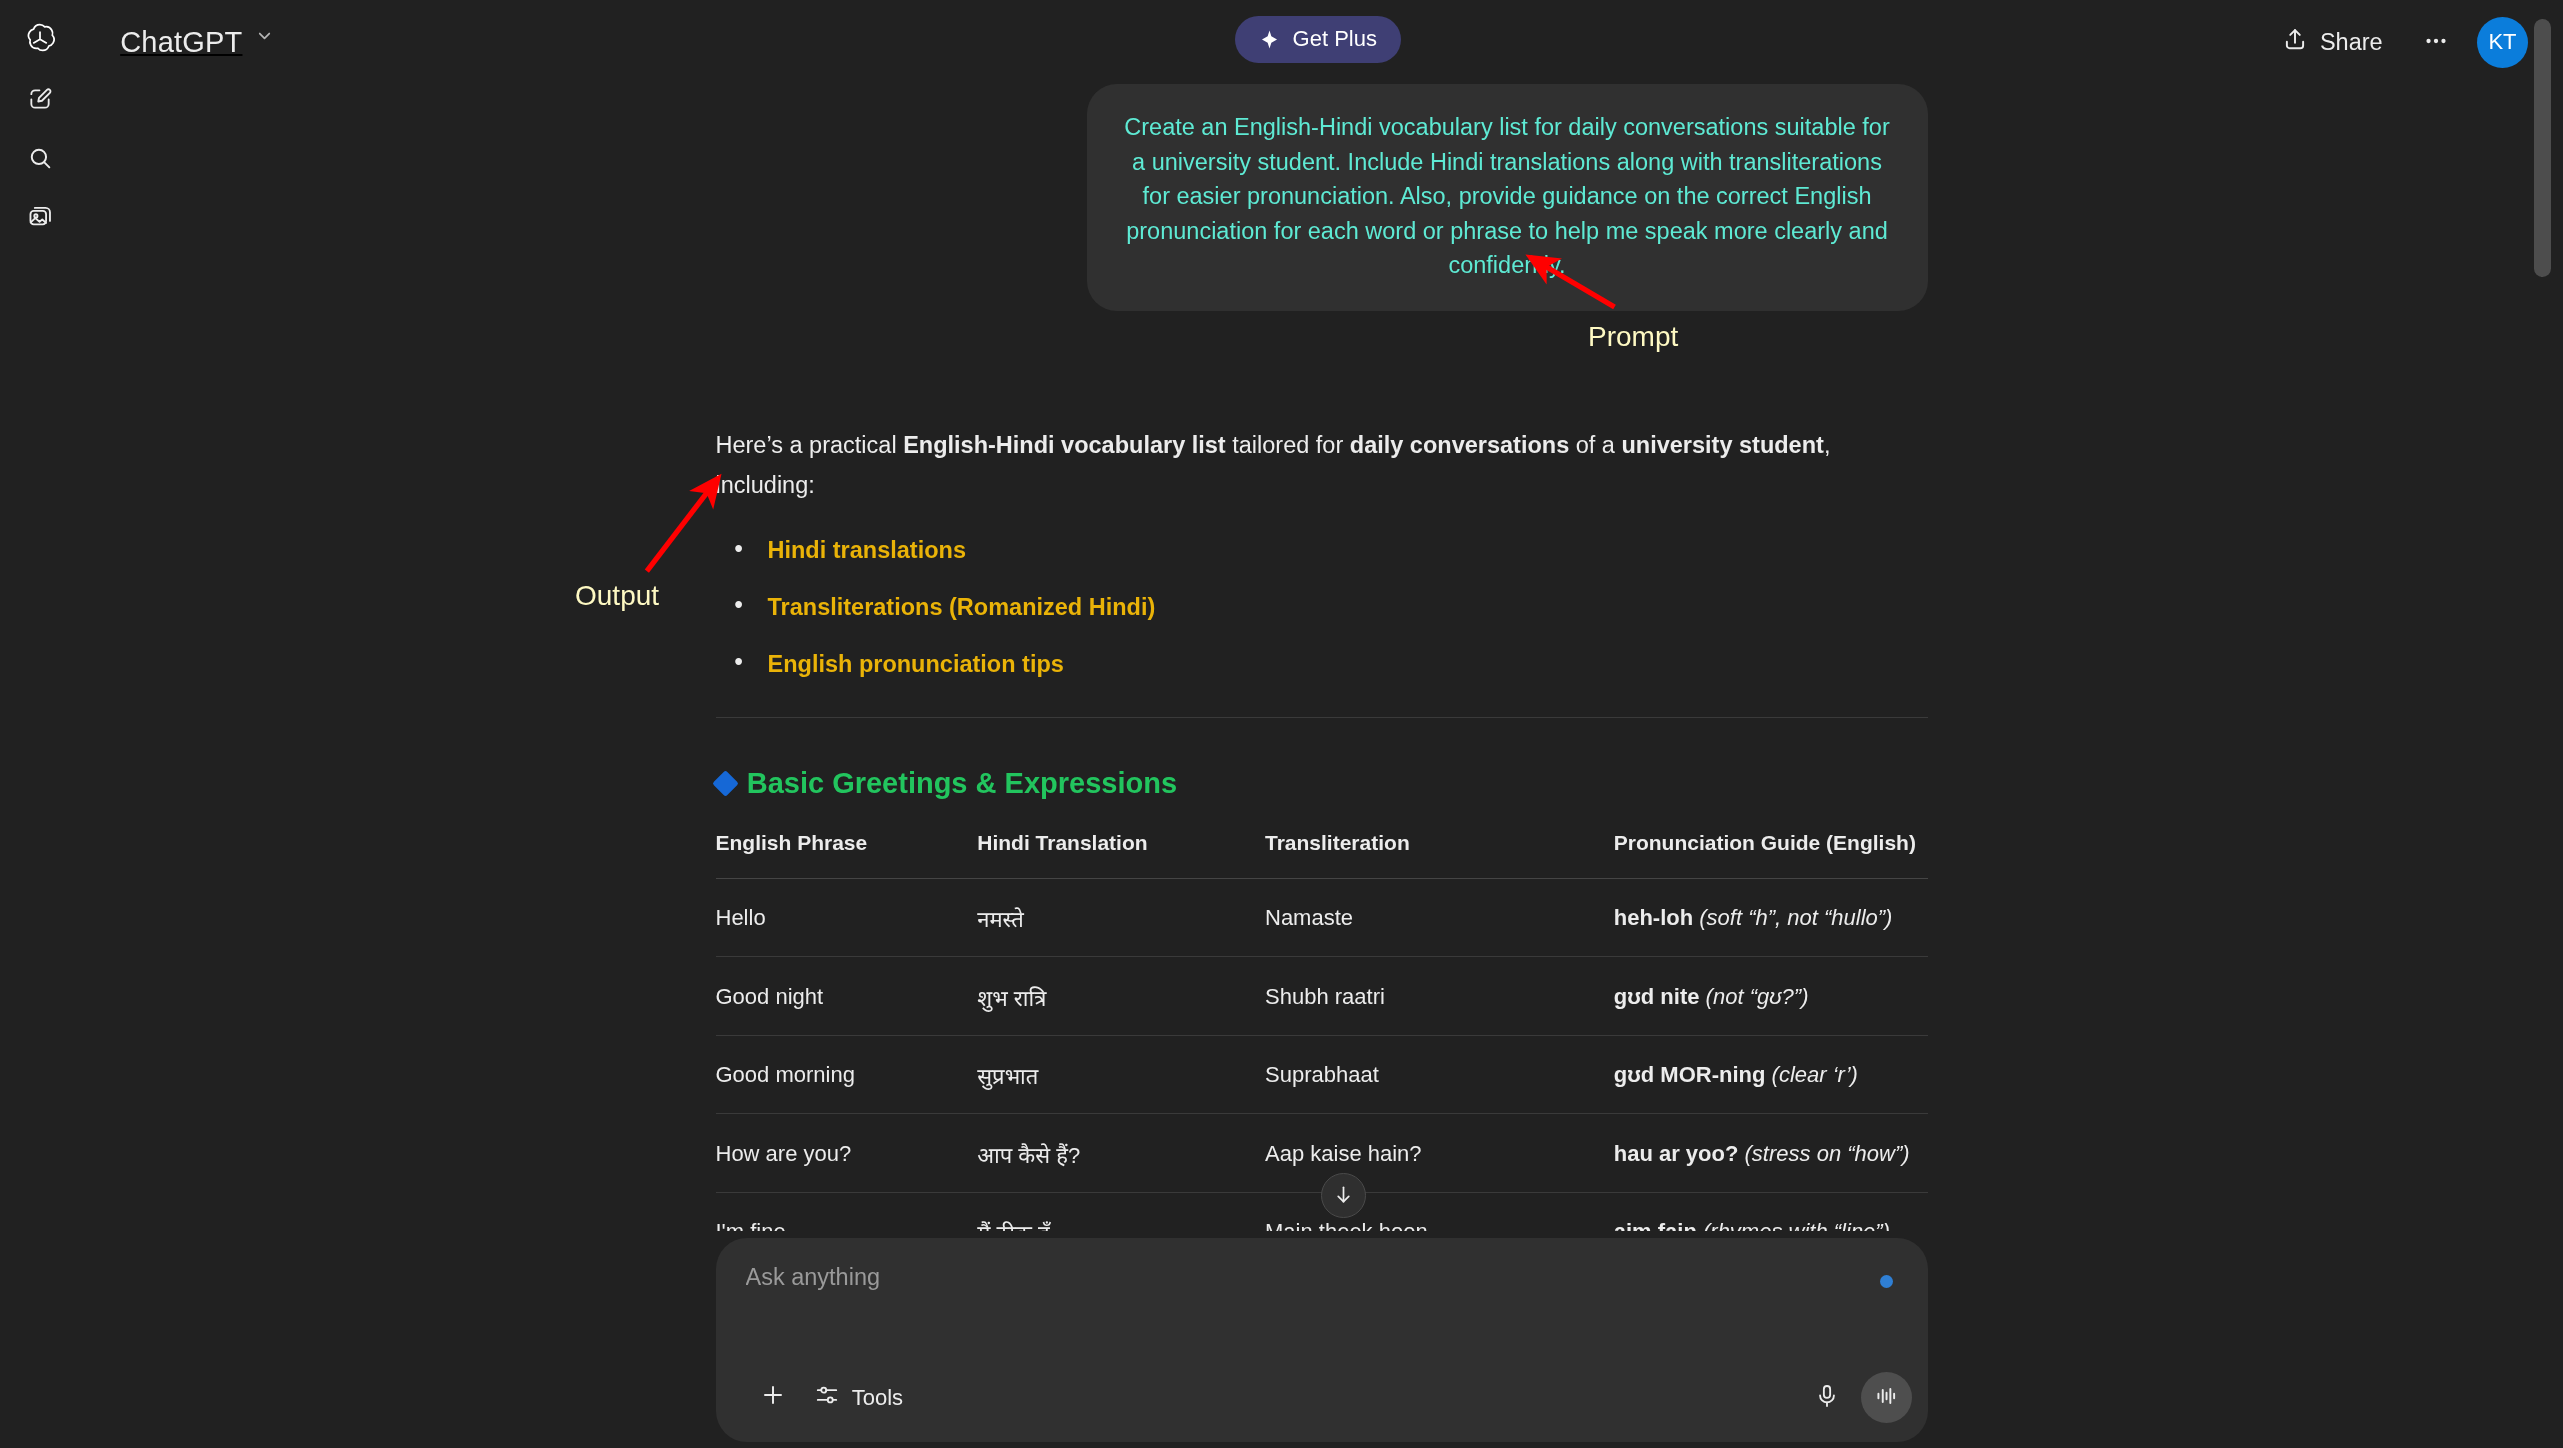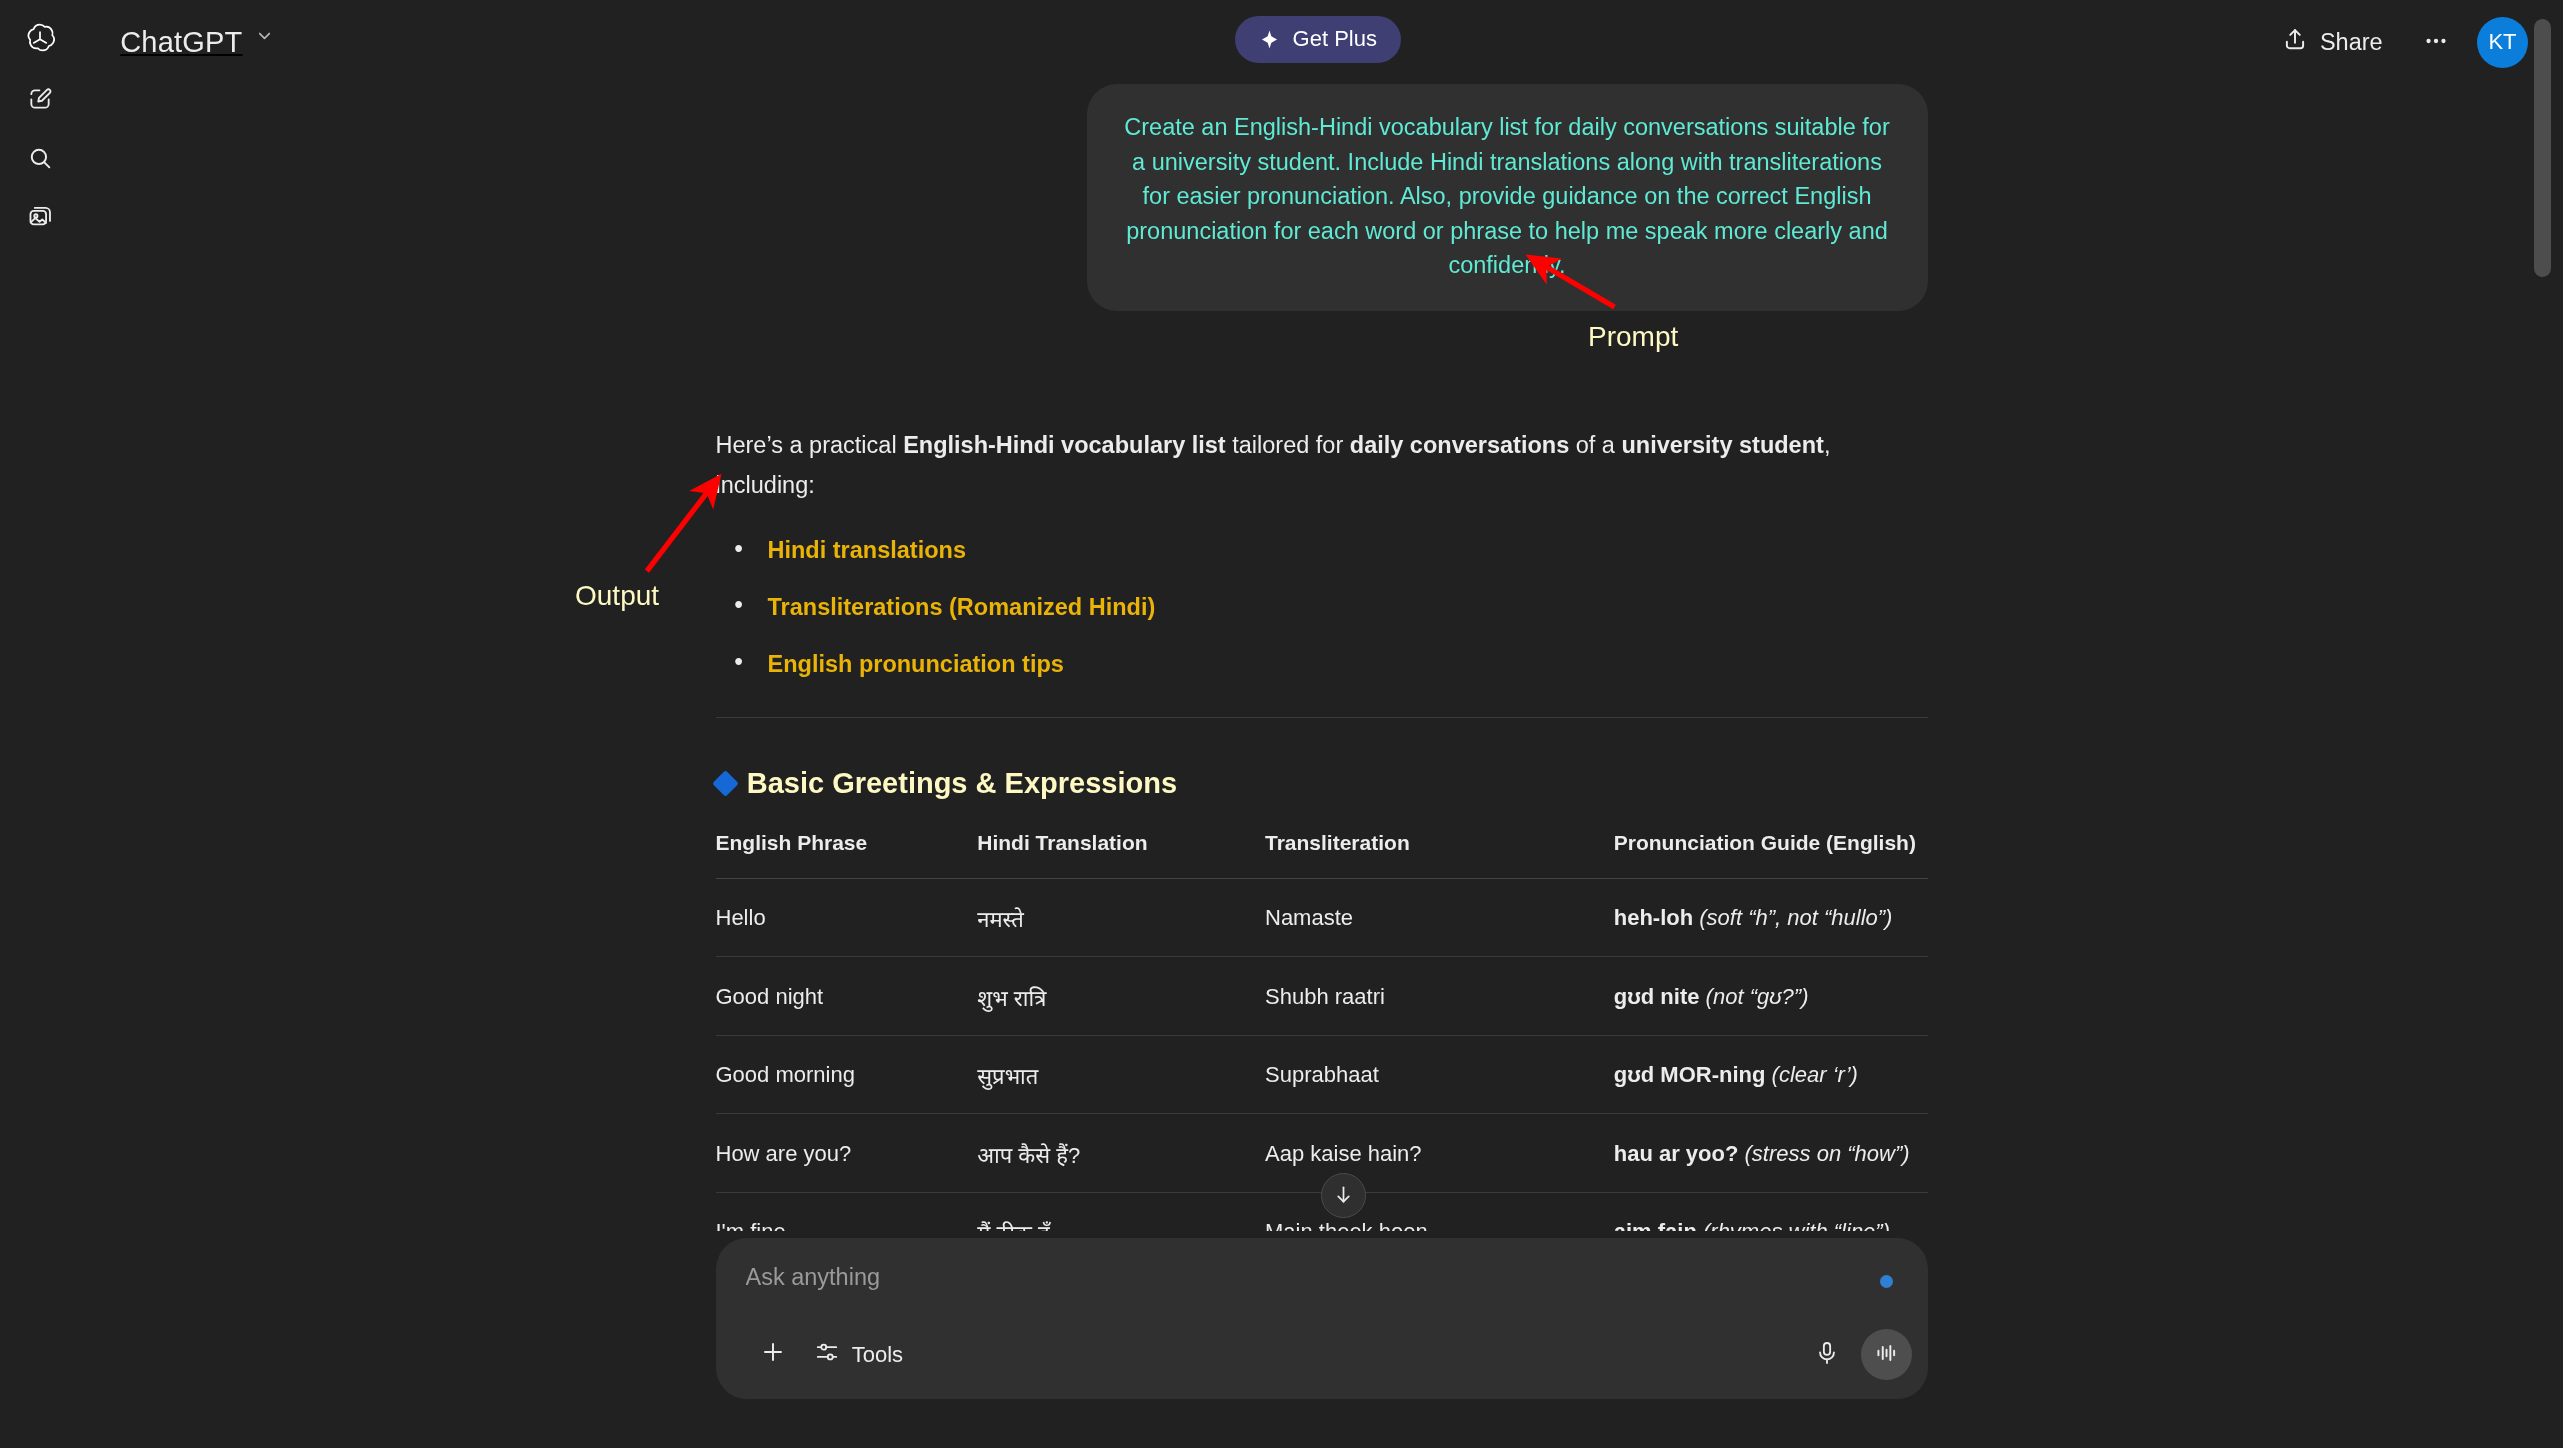--- a/index.html
+++ b/index.html
@@ -105,21 +105,21 @@
     font-size: 23.5px; font-weight: 700; color: #eab308; line-height: 1.3;
   }
   ul.feats li::before {
     content: "•"; position: absolute; left: 19px; top: -1.7px;
     color: #ececec; font-size: 23.5px;
   }
   .hr { height: 0.9px; background: #3a3a3a; margin: 38px 0 0 0; }
 
   h2.sect {
     display: flex; align-items: center; gap: 12.2px;
-    margin-top: 49px; font-size: 29px; font-weight: 700; color: #fef9c3;
+    margin-top: 49px; font-size: 29px; font-weight: 700; color: #22c55e;
   }
   .diamond {
     display: inline-block; width: 19px; height: 19px; background: #1668d6;
     transform: rotate(45deg); border-radius: 2.6px; flex: 0 0 auto;
   }
 
   table.vocab { width: 1212px; border-collapse: collapse; margin-top: 31px; }
   table.vocab th {
     text-align: left; font-size: 21px; font-weight: 700; color: #ececec;
     padding: 0 0 23px 0;
@@ -144,21 +144,21 @@
   }
   .scrolldown svg { width: 23px; height: 23px; color: #ececec; }
 
   
   .composer-wrap {
     position: absolute; left: 80px; right: 0; bottom: 0; height: 218px;
     background: #212121; z-index: 8;
   }
   .composer {
     position: relative; width: 1212px; margin: 8px auto; margin-top: 7px;
-    background: #303030; border-radius: 31px; height: 161px;
+    background: #303030; border-radius: 31px; height: 204px;
     padding: 26px 30px 0 30px;
   }
   .ask {
     width: 100%; background: none; border: none; outline: none;
     color: #ececec; font-size: 23.5px; font-family: "Liberation Sans", sans-serif;
   }
   .ask::placeholder { color: #9a9a9a; }
   .blue-dot {
     position: absolute; right: 35px; top: 37px;
     width: 13px; height: 13px; border-radius: 50%; background: #2f7fd4;

